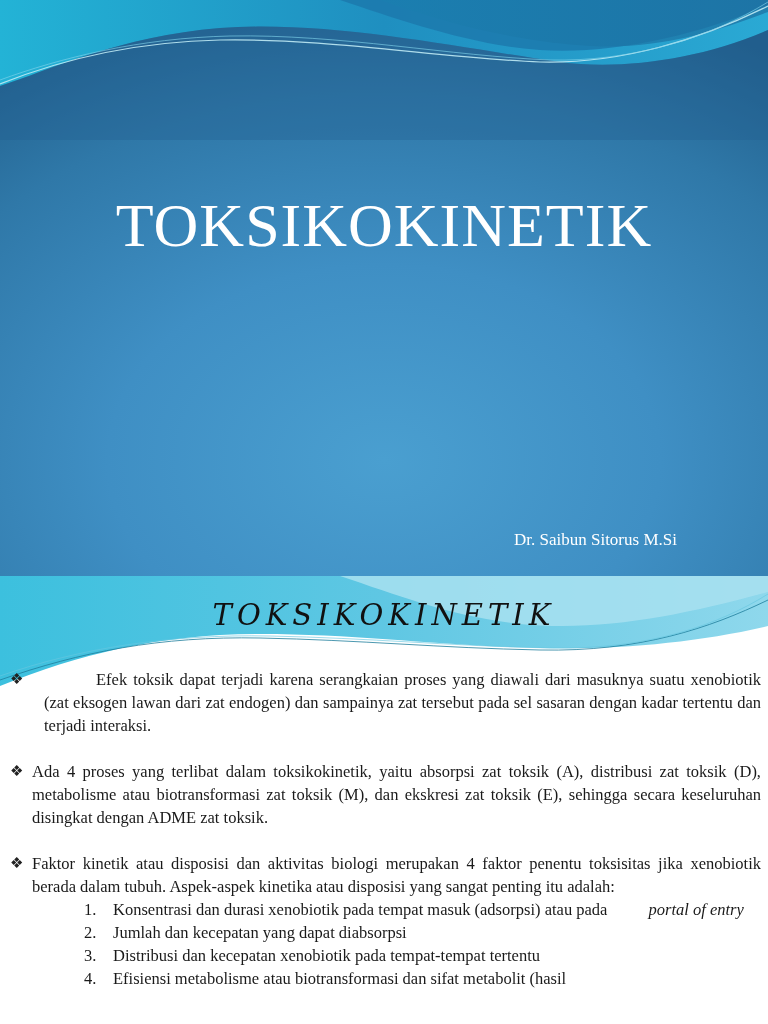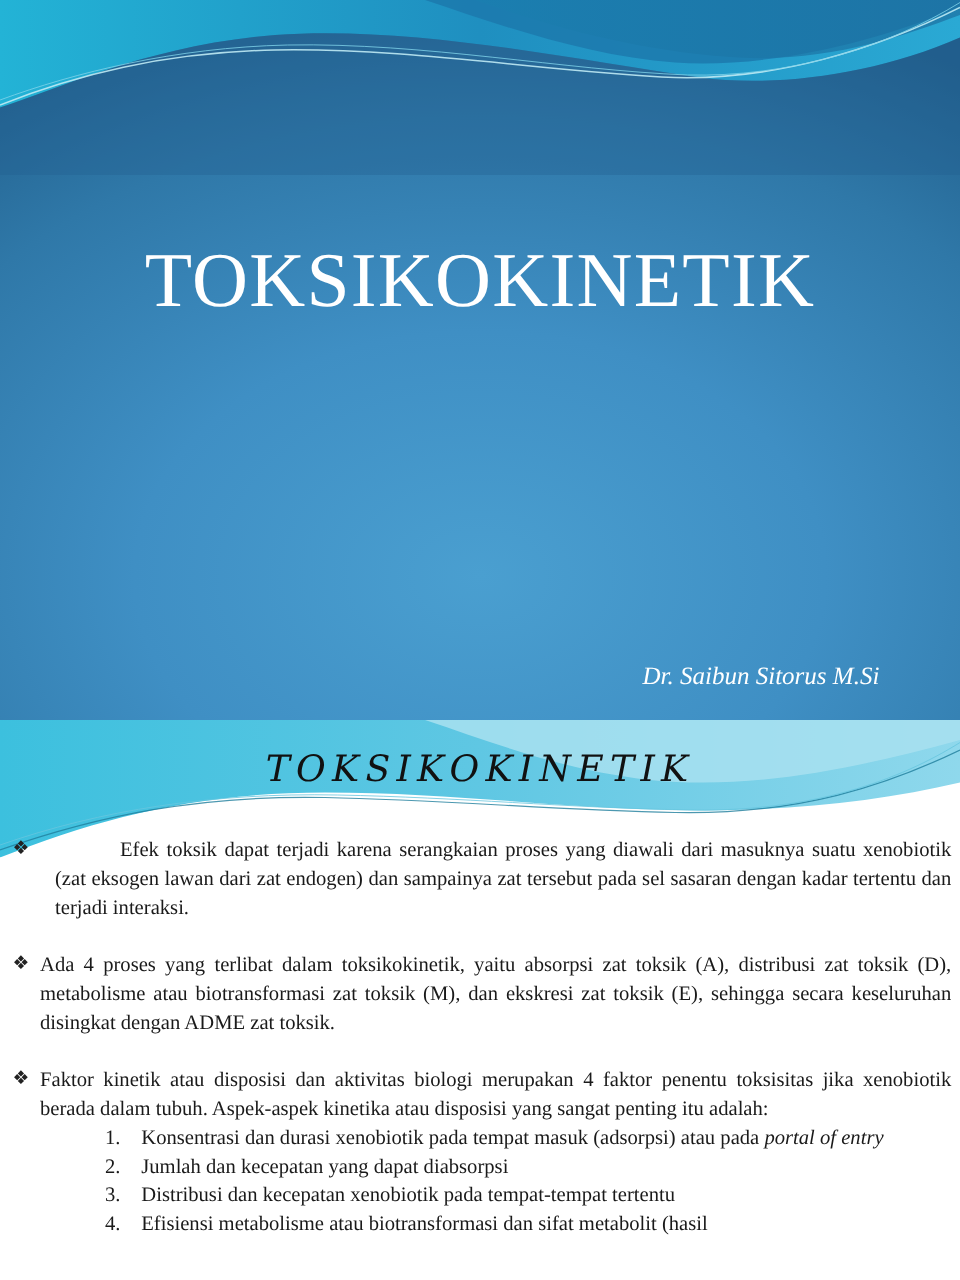--- a/index.html
+++ b/index.html
@@ -13,21 +13,21 @@
     }
     .slide1 svg.waves { position: absolute; left: 0; top: 0; width: 768px; height: 140px; }
     .slide1 .title {
       position: absolute; left: 0; top: 190px; width: 768px; text-align: center;
       font-family: "Liberation Serif", "DejaVu Serif", serif;
       font-size: 62px; color: #ffffff; letter-spacing: 1px; font-weight: normal;
     }
     .slide1 .author {
       position: absolute; left: 514px; top: 530px;
       font-family: "Liberation Serif", "DejaVu Serif", serif;
-      font-size: 20px; color: #ffffff; font-style: italic;
+      font-size: 17px; color: #ffffff;
     }
 
     
     .slide2 {
       position: absolute; left: 0; top: 576px; width: 768px; height: 448px; overflow: hidden;
       background: #ffffff;
     }
     .slide2 svg.waves2 { position: absolute; left: 0; top: 0; width: 768px; height: 110px; }
     .slide2 .title2 {
       position: absolute; left: 0; top: 22px; width: 768px; text-align: center;
@@ -38,21 +38,21 @@
       position: absolute; left: 0; top: 92px; width: 768px;
       font-family: "Liberation Serif", "DejaVu Serif", serif;
       font-size: 16.5px; line-height: 23px; color: #1a1a1a;
     }
     .bullet { position: relative; padding-left: 32px; padding-right: 7px; text-align: justify; margin-bottom: 23px; }
     .bullet .mark { position: absolute; left: 10px; top: 0; font-size: 15px; color: #222; }
     .bullet.first p { text-indent: 52px; margin-left: 12px; }
     .sublist { margin-top: 0; }
     .subitem { position: relative; padding-left: 113px; padding-right: 7px; text-align: justify; }
     .subitem .num { position: absolute; left: 84px; top: 0; }
-    .subitem em { font-style: italic; }
+    .subitem em { font-style: italic; margin-left: 37px; }
   </style>
 </head>
 <body>
 
 <div class="slide1">
   <svg class="waves" viewBox="0 0 768 140" preserveAspectRatio="none">
     <defs>
       <linearGradient id="wg1" x1="0" y1="0" x2="1" y2="0">
         <stop offset="0" stop-color="#23b3d6"></stop>
         <stop offset="0.5" stop-color="#1f8fc0"></stop>

